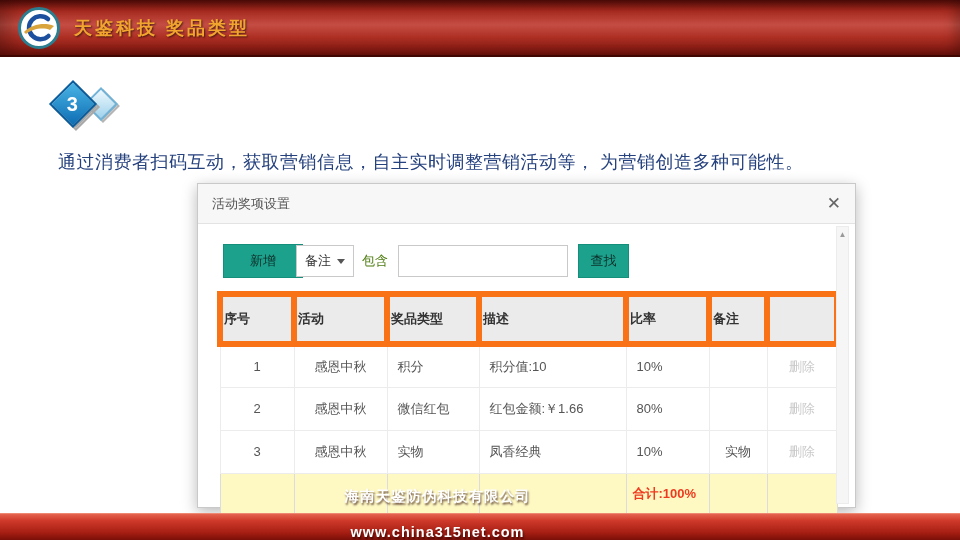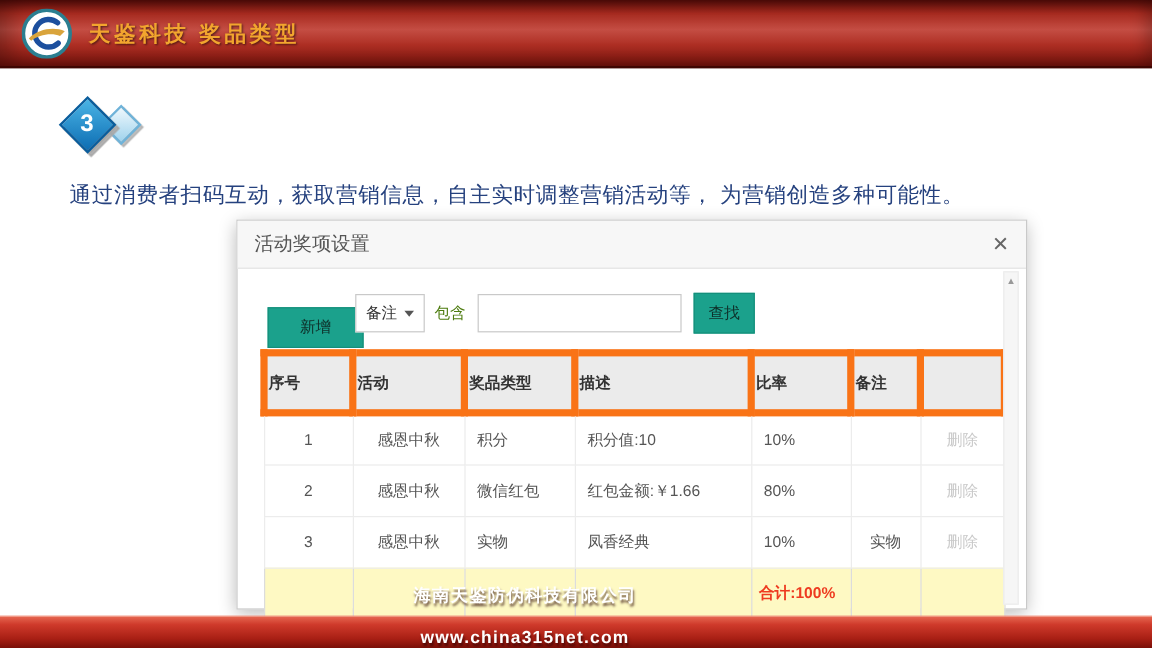--- a/index.html
+++ b/index.html
@@ -36,26 +36,26 @@
     display:flex;align-items:center;padding-left:34px;z-index:1;}
   .title-banner .txt{font-size:17px;font-weight:bold;color:#0c0c0c;letter-spacing:1.5px;}
 
   .description{position:absolute;left:58px;top:150px;font-size:18px;color:#25417e;letter-spacing:.5px;}
 
   
   .modal{position:absolute;left:197px;top:183px;width:659px;height:325px;background:#fff;
     border:1px solid #c9c9c9;box-sizing:border-box;box-shadow:0 4px 14px rgba(0,0,0,.28);}
   .modal-header{height:40px;background:#f7f7f7;border-bottom:1px solid #e3e3e3;
     display:flex;align-items:center;justify-content:space-between;padding:0 14px;box-sizing:border-box;}
-  .modal-title{font-size:16px;color:#555;}
+  .modal-title{font-size:13px;color:#555;}
   .modal-close{font-size:17px;color:#666;cursor:pointer;line-height:1;}
 
   .btn-teal{position:absolute;background:#1ba18c;border:1px solid #148f7b;color:#0e2f29;
     font-size:13px;display:flex;align-items:center;justify-content:center;box-sizing:border-box;cursor:pointer;}
-  .btn-add{left:25px;top:72px;width:80px;height:34px;}
+  .btn-add{left:25px;top:60px;width:80px;height:34px;}
   .btn-search{left:380px;top:60px;width:51px;height:34px;}
   .dropdown{position:absolute;left:98px;top:61px;width:58px;height:32px;background:#fff;
     border:1px solid #c9c9c9;display:flex;align-items:center;justify-content:center;gap:6px;
     font-size:13px;color:#333;box-sizing:border-box;cursor:pointer;}
   .caret{width:0;height:0;border-left:4px solid transparent;border-right:4px solid transparent;
     border-top:5px solid #555;}
   .contains-label{position:absolute;left:164px;top:60px;height:34px;display:flex;align-items:center;
     font-size:13px;color:#4d7c0f;}
   .search-input{position:absolute;left:200px;top:61px;width:170px;height:32px;border:1px solid #c9c9c9;
     box-sizing:border-box;padding:0 8px;font-size:13px;outline:none;}

